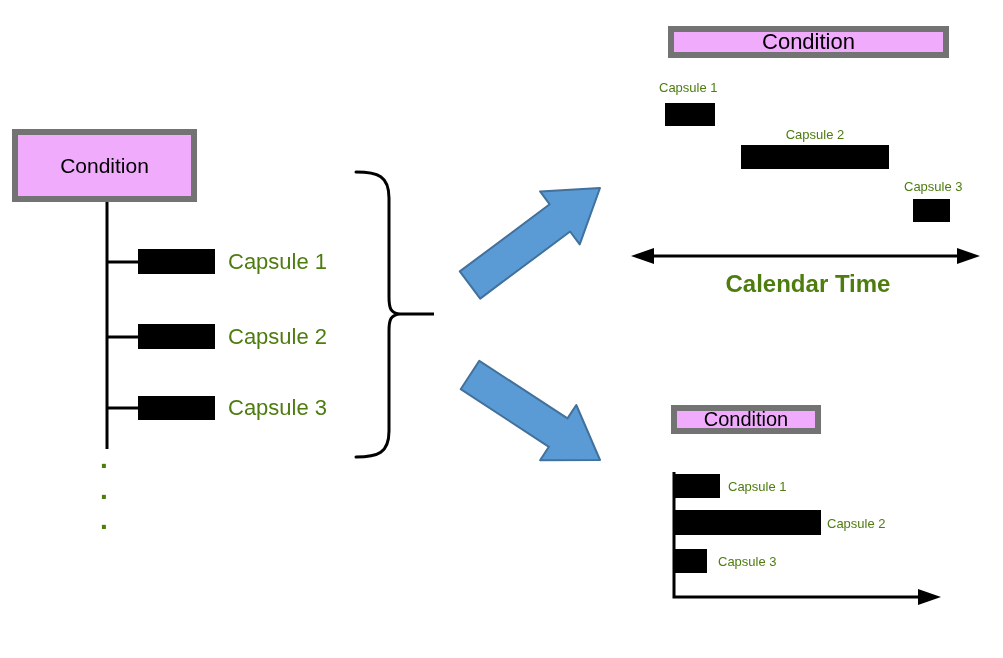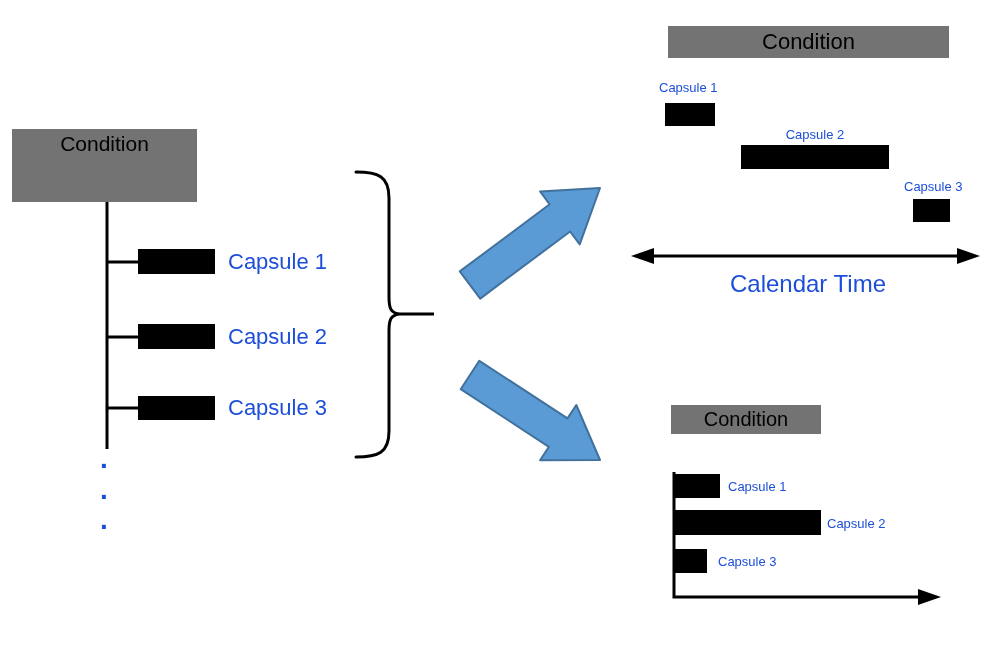--- a/index.html
+++ b/index.html
@@ -7,33 +7,33 @@
     position: relative;
     width: 1003px;
     height: 658px;
     background: #ffffff;
     overflow: hidden;
     font-family: "Liberation Sans", sans-serif;
     color: #000000;
   }
   .box {
     position: absolute;
-    border: 3px solid #737373;
-    background: #737373;
+    border: 6px solid #737373;
+    background: #f0abfc;
     box-sizing: border-box;
     display: flex;
-    align-items: flex-start;
+    align-items: center;
     justify-content: center;
     white-space: nowrap;
   }
   .bar { position: absolute; background: #000000; }
-  .lbl { position: absolute; white-space: nowrap; color: #1d4ed8; }
+  .lbl { position: absolute; white-space: nowrap; color: #4d7c0f; }
   .small-lbl { font-size: 13px; line-height: 14px; }
   .big-lbl { font-size: 22px; line-height: 28px; }
-  .axis-lbl { font-size: 24px; line-height: 26px; text-align: center; }
+  .axis-lbl { font-size: 24px; line-height: 26px; text-align: center; font-weight: bold; }
   .dot { font-size: 28px; line-height: 28px; font-weight: bold; }
   .lines-layer { position: absolute; left: 0; top: 0; }
   .block-arrow {
     fill: #5b9bd5;
     stroke: #41719c;
     stroke-width: 2;
     stroke-linejoin: round;
   }
 </style>
 </head>

